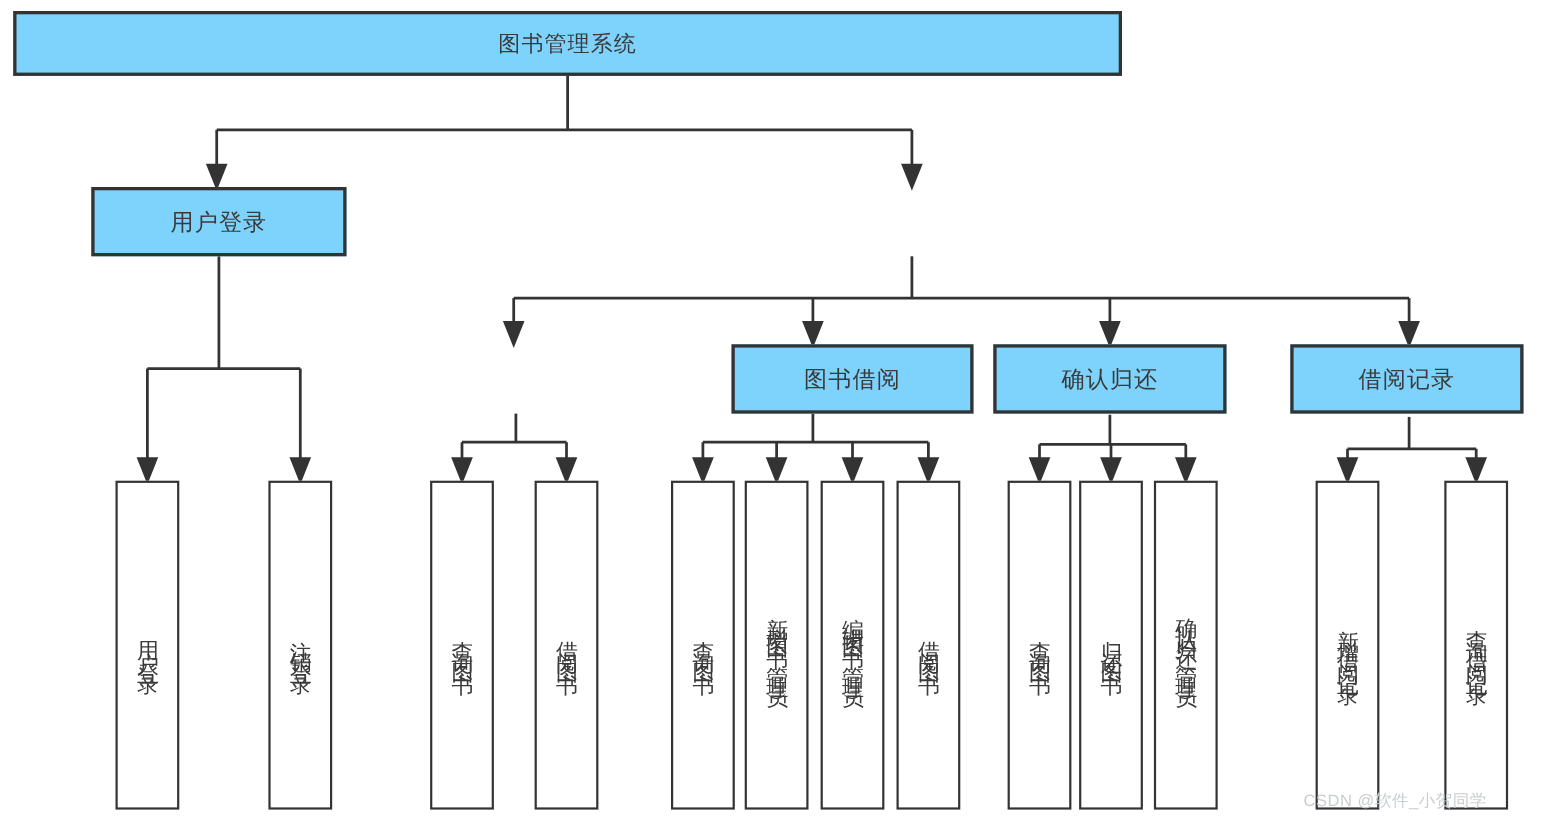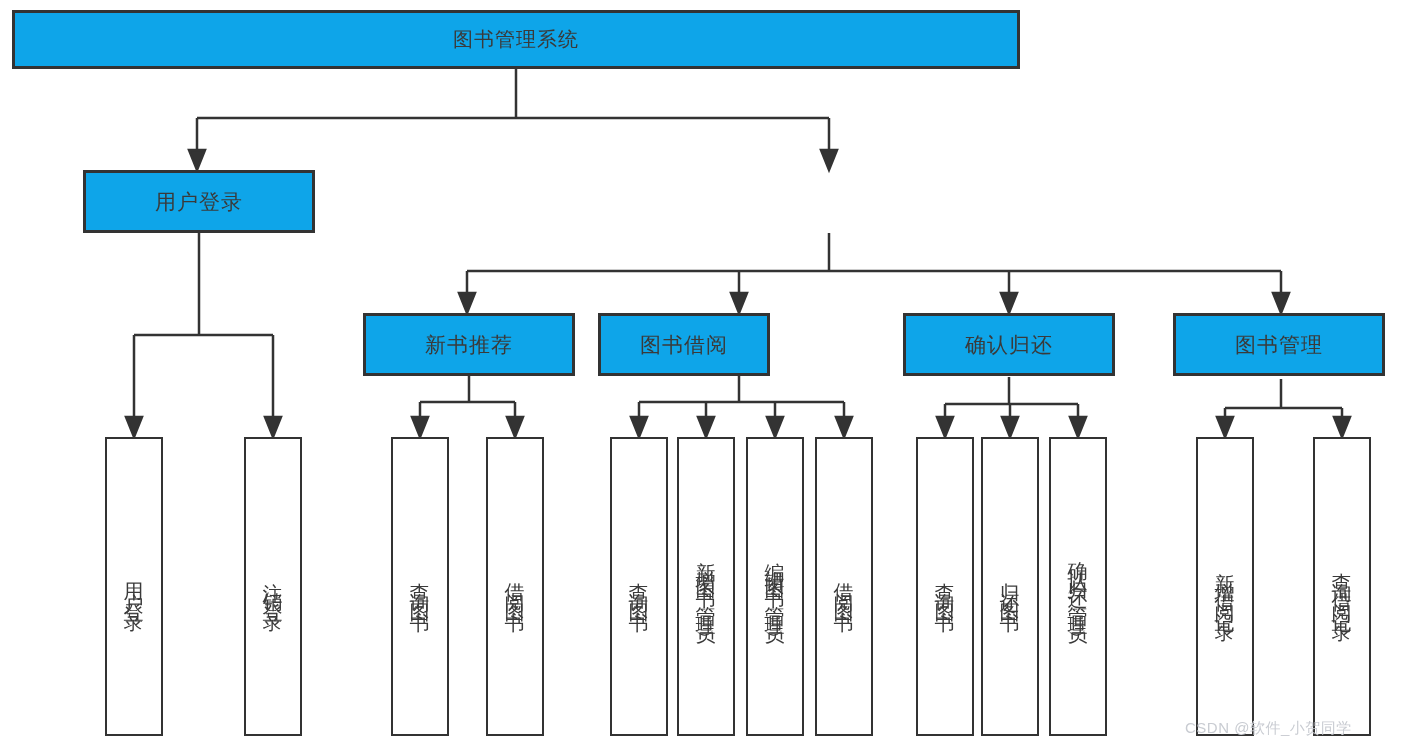--- a/index.html
+++ b/index.html
@@ -9,21 +9,21 @@
     --bg:#ffffff;
   }
   html,body{margin:0;padding:0;background:var(--bg);}
   body{font-family:"Liberation Sans","DejaVu Sans",sans-serif;}
   #canvas{
     position:relative;width:1405px;height:747px;background:var(--bg);overflow:hidden;
   }
   #connectors{position:absolute;left:0;top:0;z-index:0;}
   .hbox{
     position:absolute;z-index:1;box-sizing:border-box;
-    border:3px solid var(--line);background:#0ea5e9;
+    border:3px solid var(--line);background:#7dd3fc;
     display:flex;align-items:center;justify-content:center;
     font-size:21px;color:var(--text);letter-spacing:1px;
   }
   .vbox{
     position:absolute;z-index:1;box-sizing:border-box;
     top:437px;height:299px;width:58px;
     border:2px solid var(--line);background:#fff;
   }
   .vtext{
     display:block;width:100%;height:100%;
@@ -104,24 +104,23 @@
       <polygon points="1217,417 1233,417 1225,437"></polygon>
       <line x1="1342" y1="408" x2="1342" y2="422"></line>
       <polygon points="1334,417 1350,417 1342,437"></polygon>
     </g>
   </svg>
 
   <div class="hbox" style="left:12px;top:10px;width:1008px;height:59px;font-size:20px;">图书管理系统</div>
 
   <div class="hbox" style="left:83px;top:170px;width:232px;height:63px;">用户登录</div>
 
-  <div class="hbox" style="left:363px;top:313px;width:212px;height:63px;">新书推荐</div>
-  <div class="hbox" style="left:598px;top:313px;width:172px;height:63px;">图书借阅</div>
+  <div class="hbox" style="left:665px;top:313px;width:220px;height:63px;">图书借阅</div>
   <div class="hbox" style="left:903px;top:313px;width:212px;height:63px;">确认归还</div>
-  <div class="hbox" style="left:1173px;top:313px;width:212px;height:63px;">图书管理</div>
+  <div class="hbox" style="left:1173px;top:313px;width:212px;height:63px;">借阅记录</div>
 
   <div class="vbox" style="left:105px;">
     <span class="vtext">用户登录</span>
   </div>
   <div class="vbox" style="left:244px;">
     <span class="vtext">注销登录</span>
   </div>
 
   <div class="vbox" style="left:391px;">
     <span class="vtext">查询图书</span>

